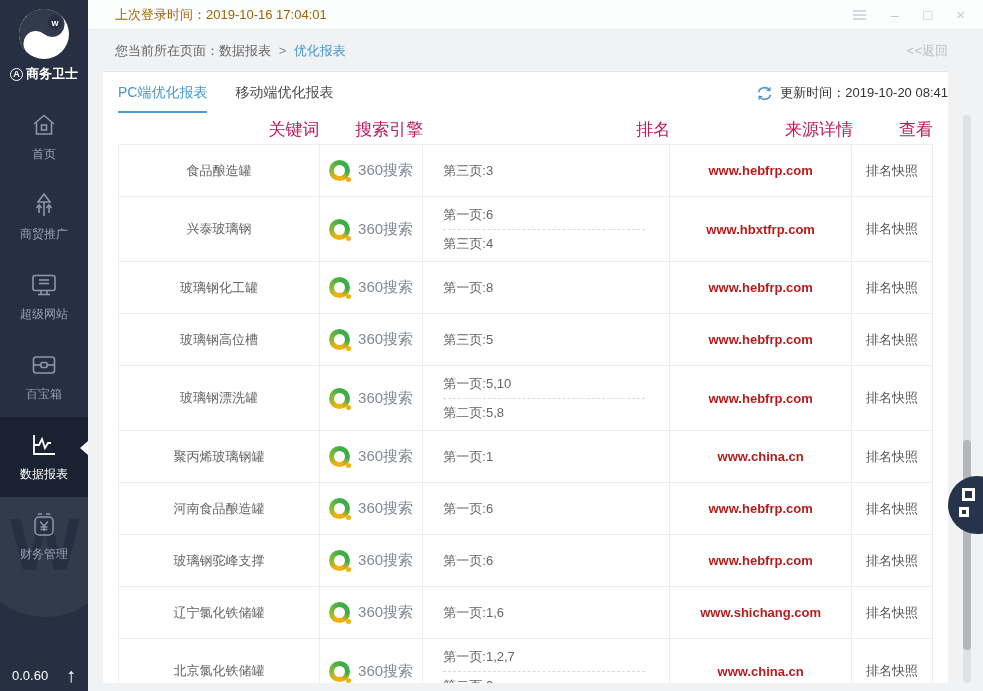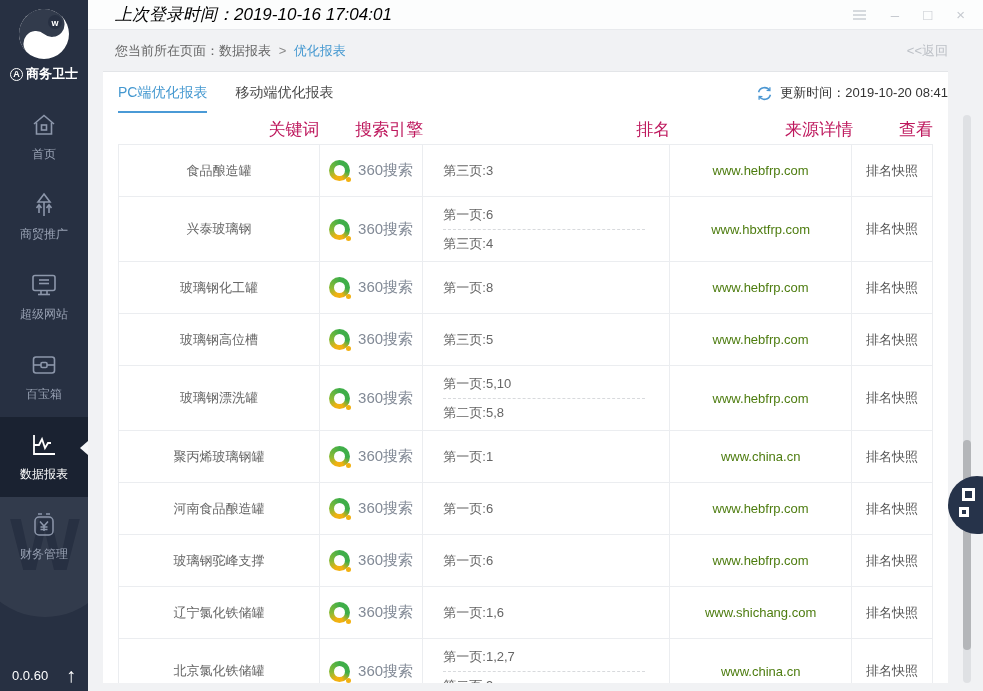--- a/index.html
+++ b/index.html
@@ -57,21 +57,21 @@
   }
   .version { color:#fff; font-size:13px; }
   .up-arrow { color:#fff; font-size:20px; font-weight:900; cursor:pointer; line-height:1; }
 
   
   .topbar {
     position:absolute; left:88px; top:0; right:0; height:30px;
     background:#fcfdfd; border-bottom:1px solid #e8eaed;
     display:flex; align-items:center; padding:0 12px 0 27px;
   }
-  .last-login { color:#000000; font-size:17px; flex:1;font-style:italic; }
+  .last-login { color:#a16207; font-size:13px; flex:1; }
   .win-controls { display:flex; align-items:center; gap:24px; padding-right:6px; }
   .win-btn { color:#c6cad0; cursor:pointer; display:flex; align-items:center; font-size:15px; line-height:1; }
   .win-btn svg { stroke:#c6cad0; }
 
   
   .crumb-row {
     position:absolute; left:88px; top:30px; right:0; height:42px;
     display:flex; align-items:center; padding:0 35px 0 27px;
   }
   .crumb { flex:1; color:#666; }
@@ -103,21 +103,21 @@
   .td {
     display:flex; align-items:center; justify-content:center;
     border-right:1px solid #ebedf0; color:#666;
   }
   .td:last-child { border-right:none; }
   .c0 { width:204px; } .c1 { width:105px; } .c2 { width:250px; }
   .c3 { width:185px; } .c4 { width:81px;font-family:Liberation Mono, monospace; }
   .td-rank { flex-direction:column; align-items:stretch; justify-content:center; padding:6px 12px 6px 20px; }
   .rank-line { line-height:22px; }
   .rank-dash { border-top:1px dashed #d8dadd; margin:3px 12px 3px 0; }
-  .td-source { color:#4d7c0f; }
+  .td-source { color:#b91c1c;font-weight:bold; }
   .action-link { color:#555; cursor:pointer; }
 
   
   .td-engine { gap:8px; }
   .ring {
     position:relative; width:21px; height:21px; border-radius:50%;
     background:conic-gradient(#3fae49 0deg, #3fae49 100deg, #f2b111 160deg, #f2b111 205deg, #8cbb35 265deg, #3fae49 360deg);
     display:flex; align-items:center; justify-content:center;
   }
   .ring .hole { width:11px; height:11px; background:#fff; border-radius:50%; }

